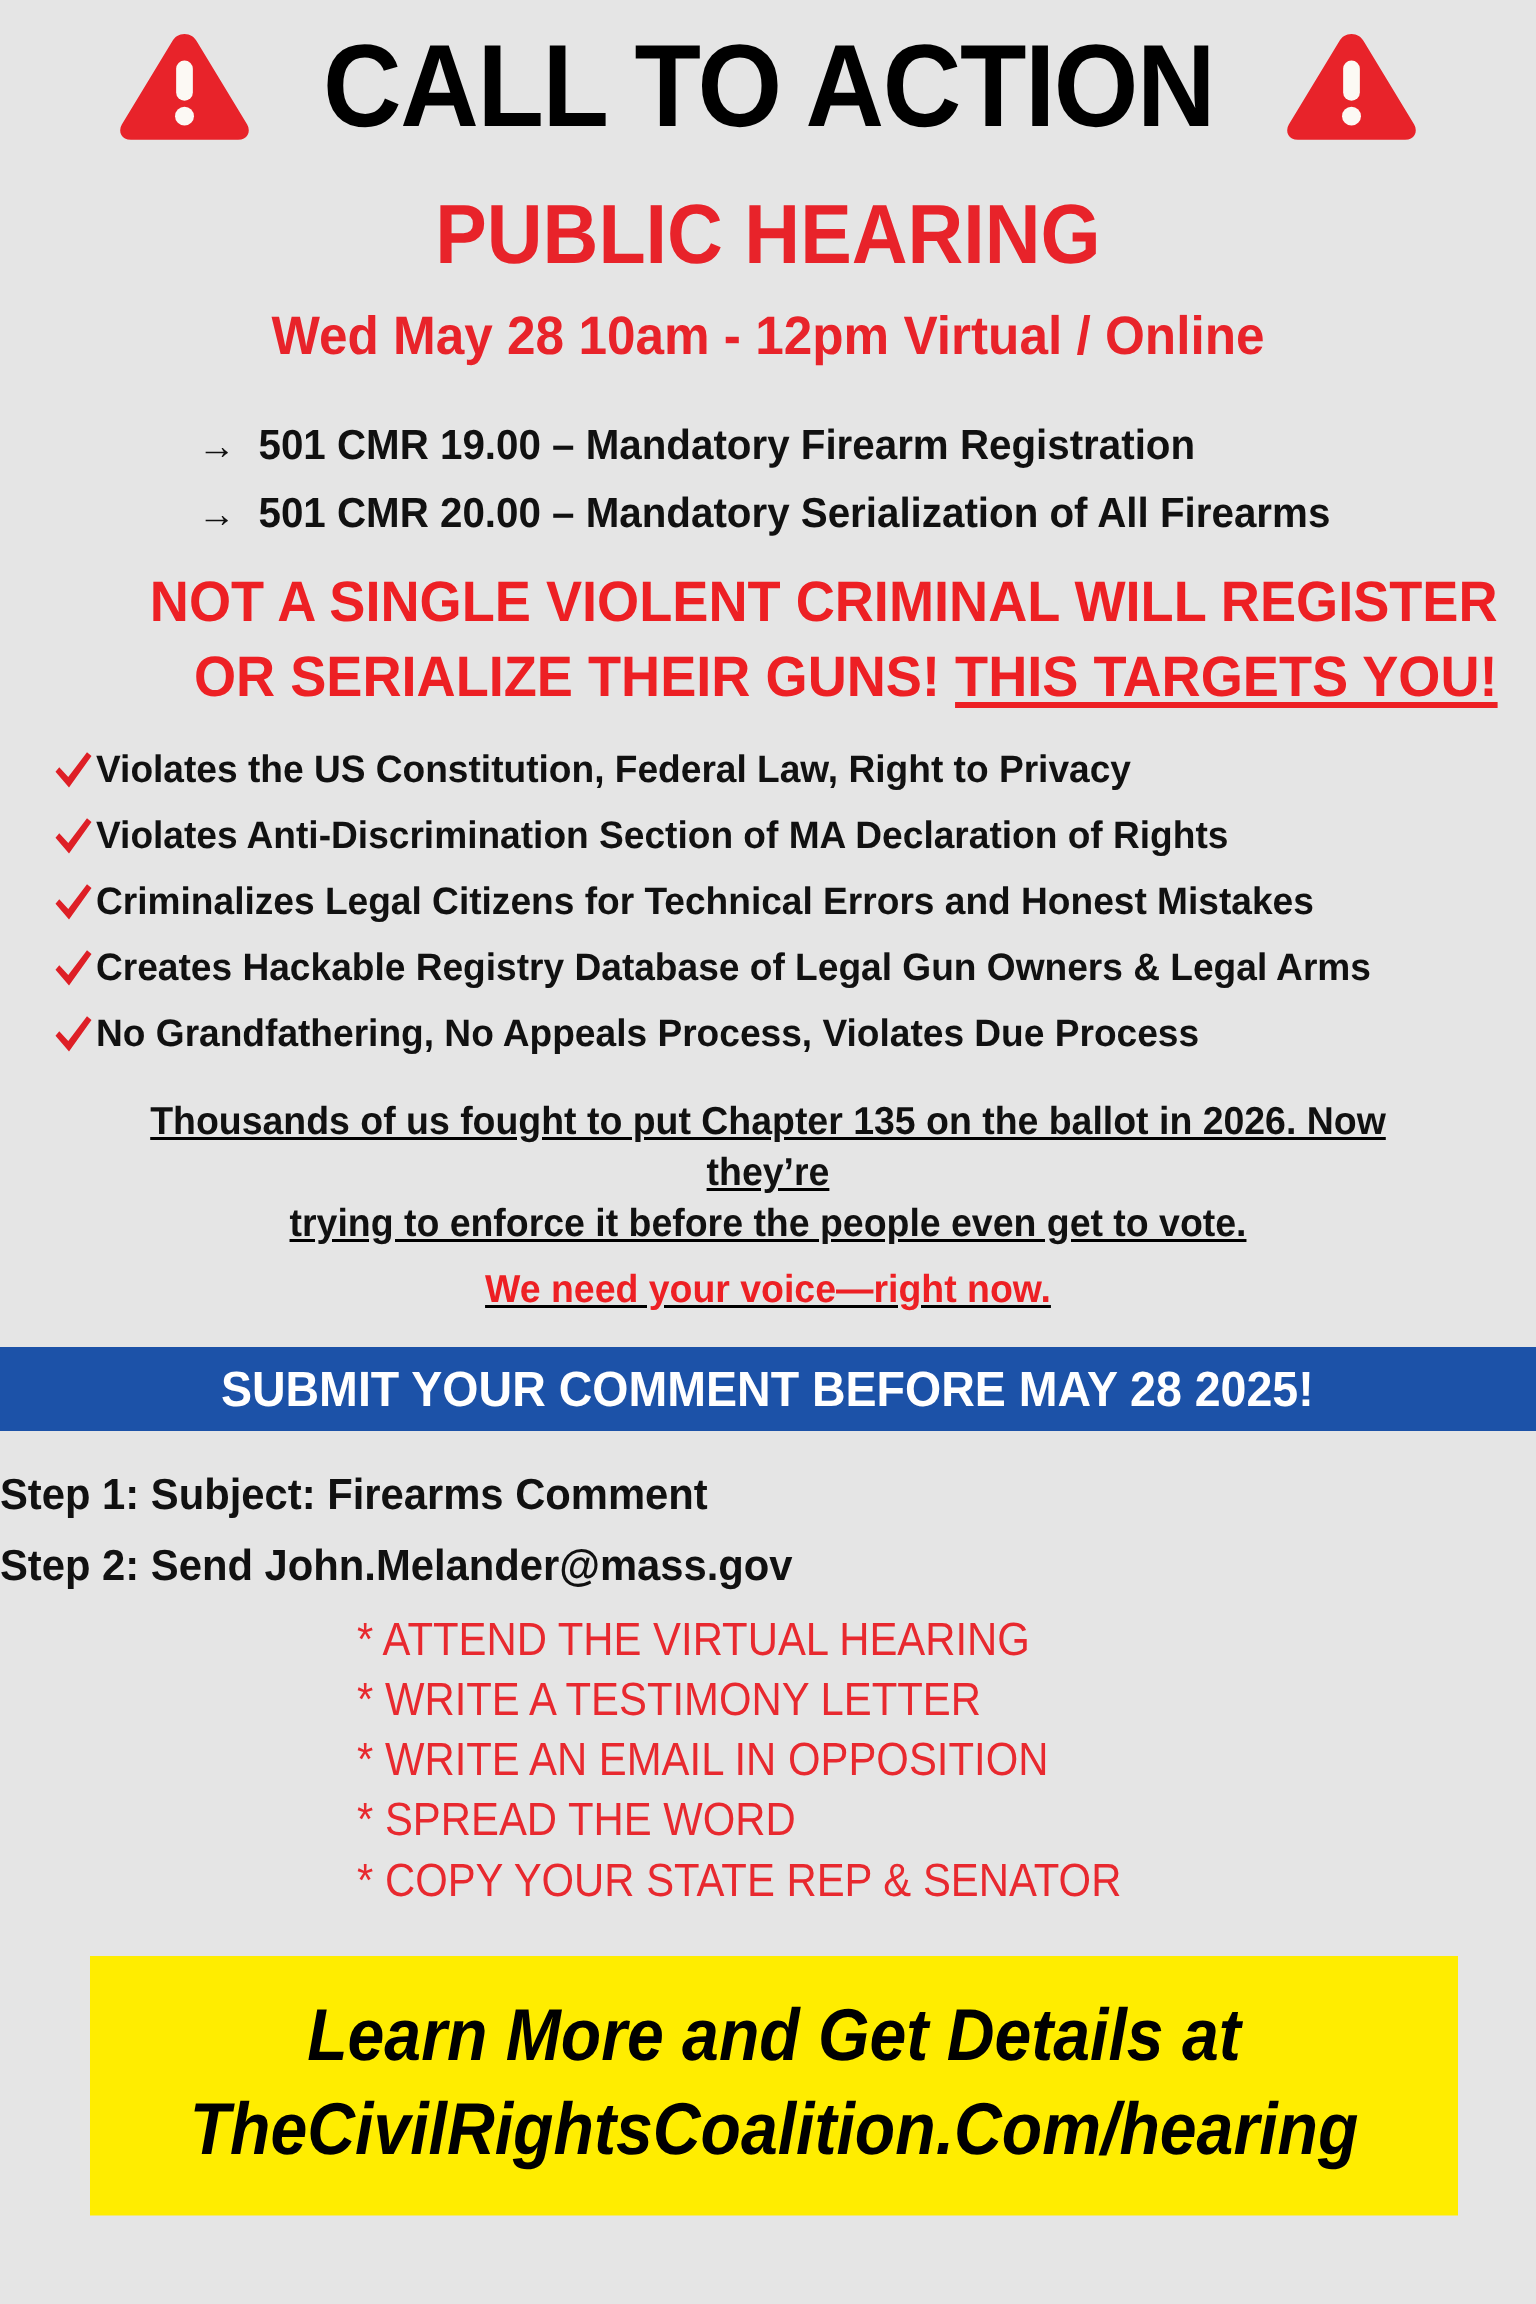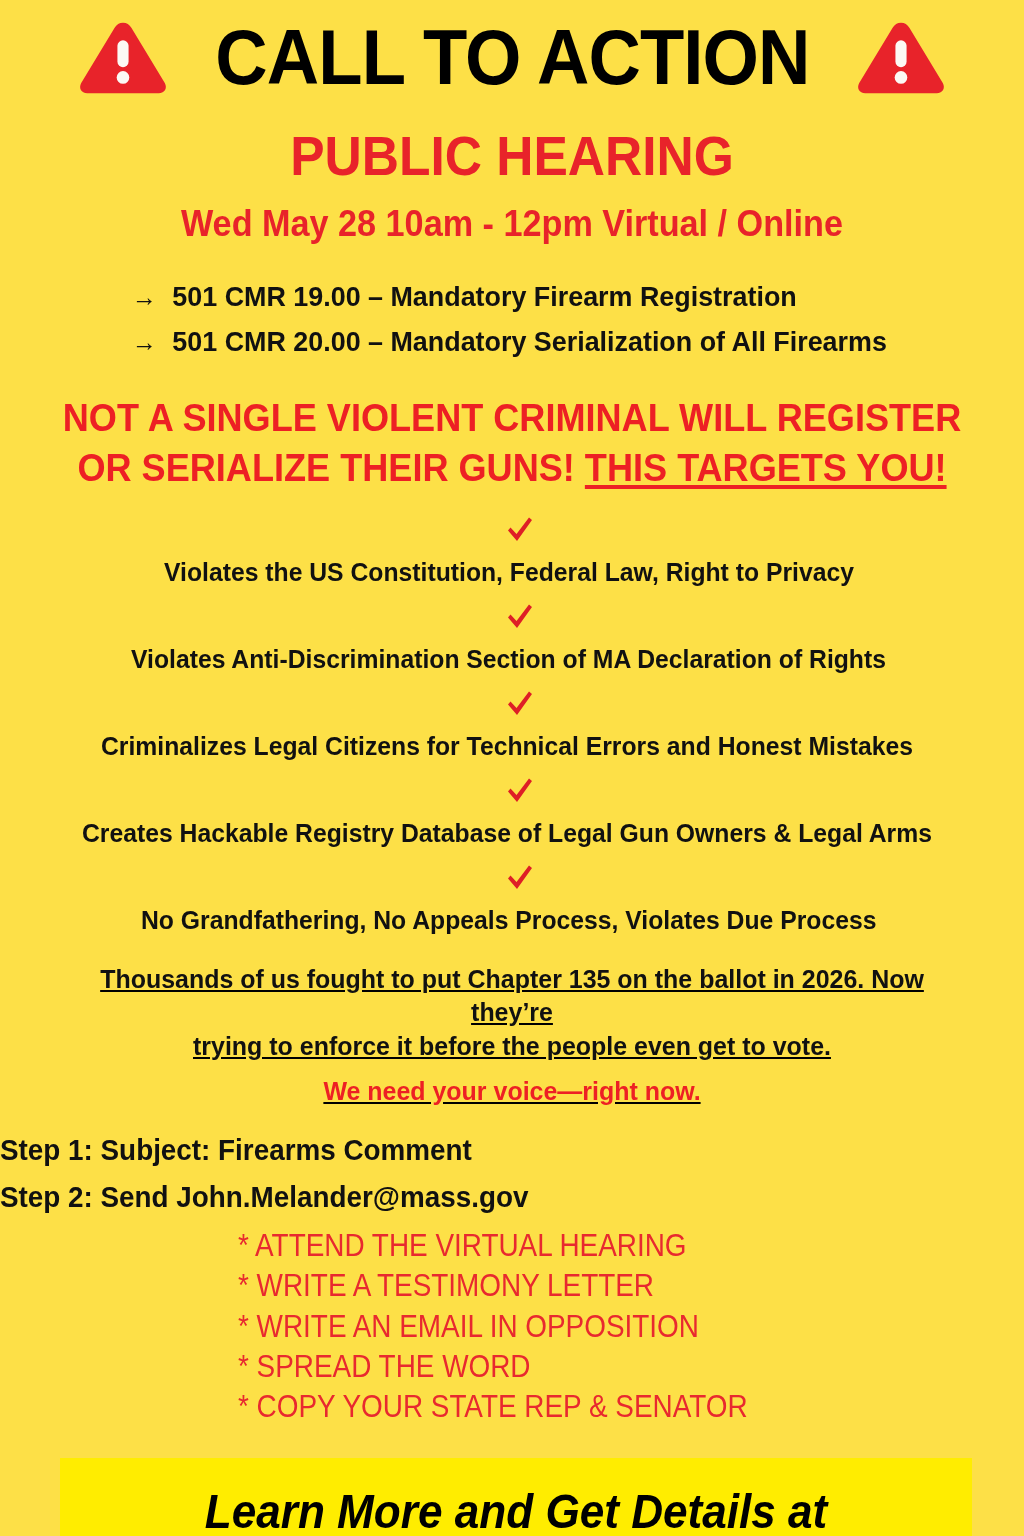--- a/index.html
+++ b/index.html
@@ -10,21 +10,21 @@
     width: 1024px;
     height: 1536px;
     background: #FCF9F4;
     font-family: "Liberation Sans", sans-serif;
     overflow: hidden;
   }
   .poster {
     position: relative;
     width: 1024px;
     height: 1536px;
-    background: #fde047;
+    background: #e5e5e5;
     display: flex;
     flex-direction: column;
   }
 
   
   .header-row {
     display: flex;
     align-items: center;
     justify-content: center;
     gap: 22px;
@@ -86,22 +86,22 @@
     white-space: nowrap;
   }
   .cmr-arrow {
     font-size: 26px;
     font-weight: normal;
     color: #111111;
   }
 
   
   .redline-block {
-    margin-top: 28px;
-    text-align: center;
+    margin-top: 12px;
+    text-align: right;
   }
   .redline {
     color: #ED2024;
     font-weight: bold;
     font-size: 38px;
     line-height: 1.32;
     transform: scaleX(0.95);
     white-space: nowrap;
   }
   .redline .ul {
@@ -110,24 +110,22 @@
     text-underline-offset: 4px;
   }
 
   
   .checks {
     margin-top: 18px;
     padding: 0 18px 0 34px;
   }
   .check-item {
     display: flex;
-    align-items: center;
-    gap: 12px;
+    align-items: flex-end;
     margin-bottom: 10px;
-    flex-direction: column;
   }
   .check-mark {
     flex: 0 0 auto;
     width: 30px;
     height: 30px;
     margin-top: 4px;
   }
   .check-text {
     font-size: 25.5px;
     font-weight: bold;
@@ -301,20 +299,23 @@
       <div class="check-text">No Grandfathering, No Appeals Process, Violates Due Process</div>
     </div>
   </div>
 
   <div class="para-block">
     <div class="para">Thousands of us fought to put Chapter 135 on the ballot in 2026. Now they’re</div>
     <div class="para">trying to enforce it before the people even get to vote.</div>
     <div class="para-red">We need your voice—right now.</div>
   </div>
 
+  <div class="blue-bar">
+    <div class="blue-bar-text">SUBMIT YOUR COMMENT BEFORE MAY 28 2025!</div>
+  </div>
 
   <div class="steps">
     <div class="step-line">Step 1:  Subject: Firearms Comment</div>
     <div class="step-line">Step 2: Send John.Melander@mass.gov</div>
   </div>
 
   <div class="actions">
     <div class="action-line">* ATTEND THE VIRTUAL HEARING</div>
     <div class="action-line">* WRITE A TESTIMONY LETTER</div>
     <div class="action-line">* WRITE AN EMAIL IN OPPOSITION</div>

